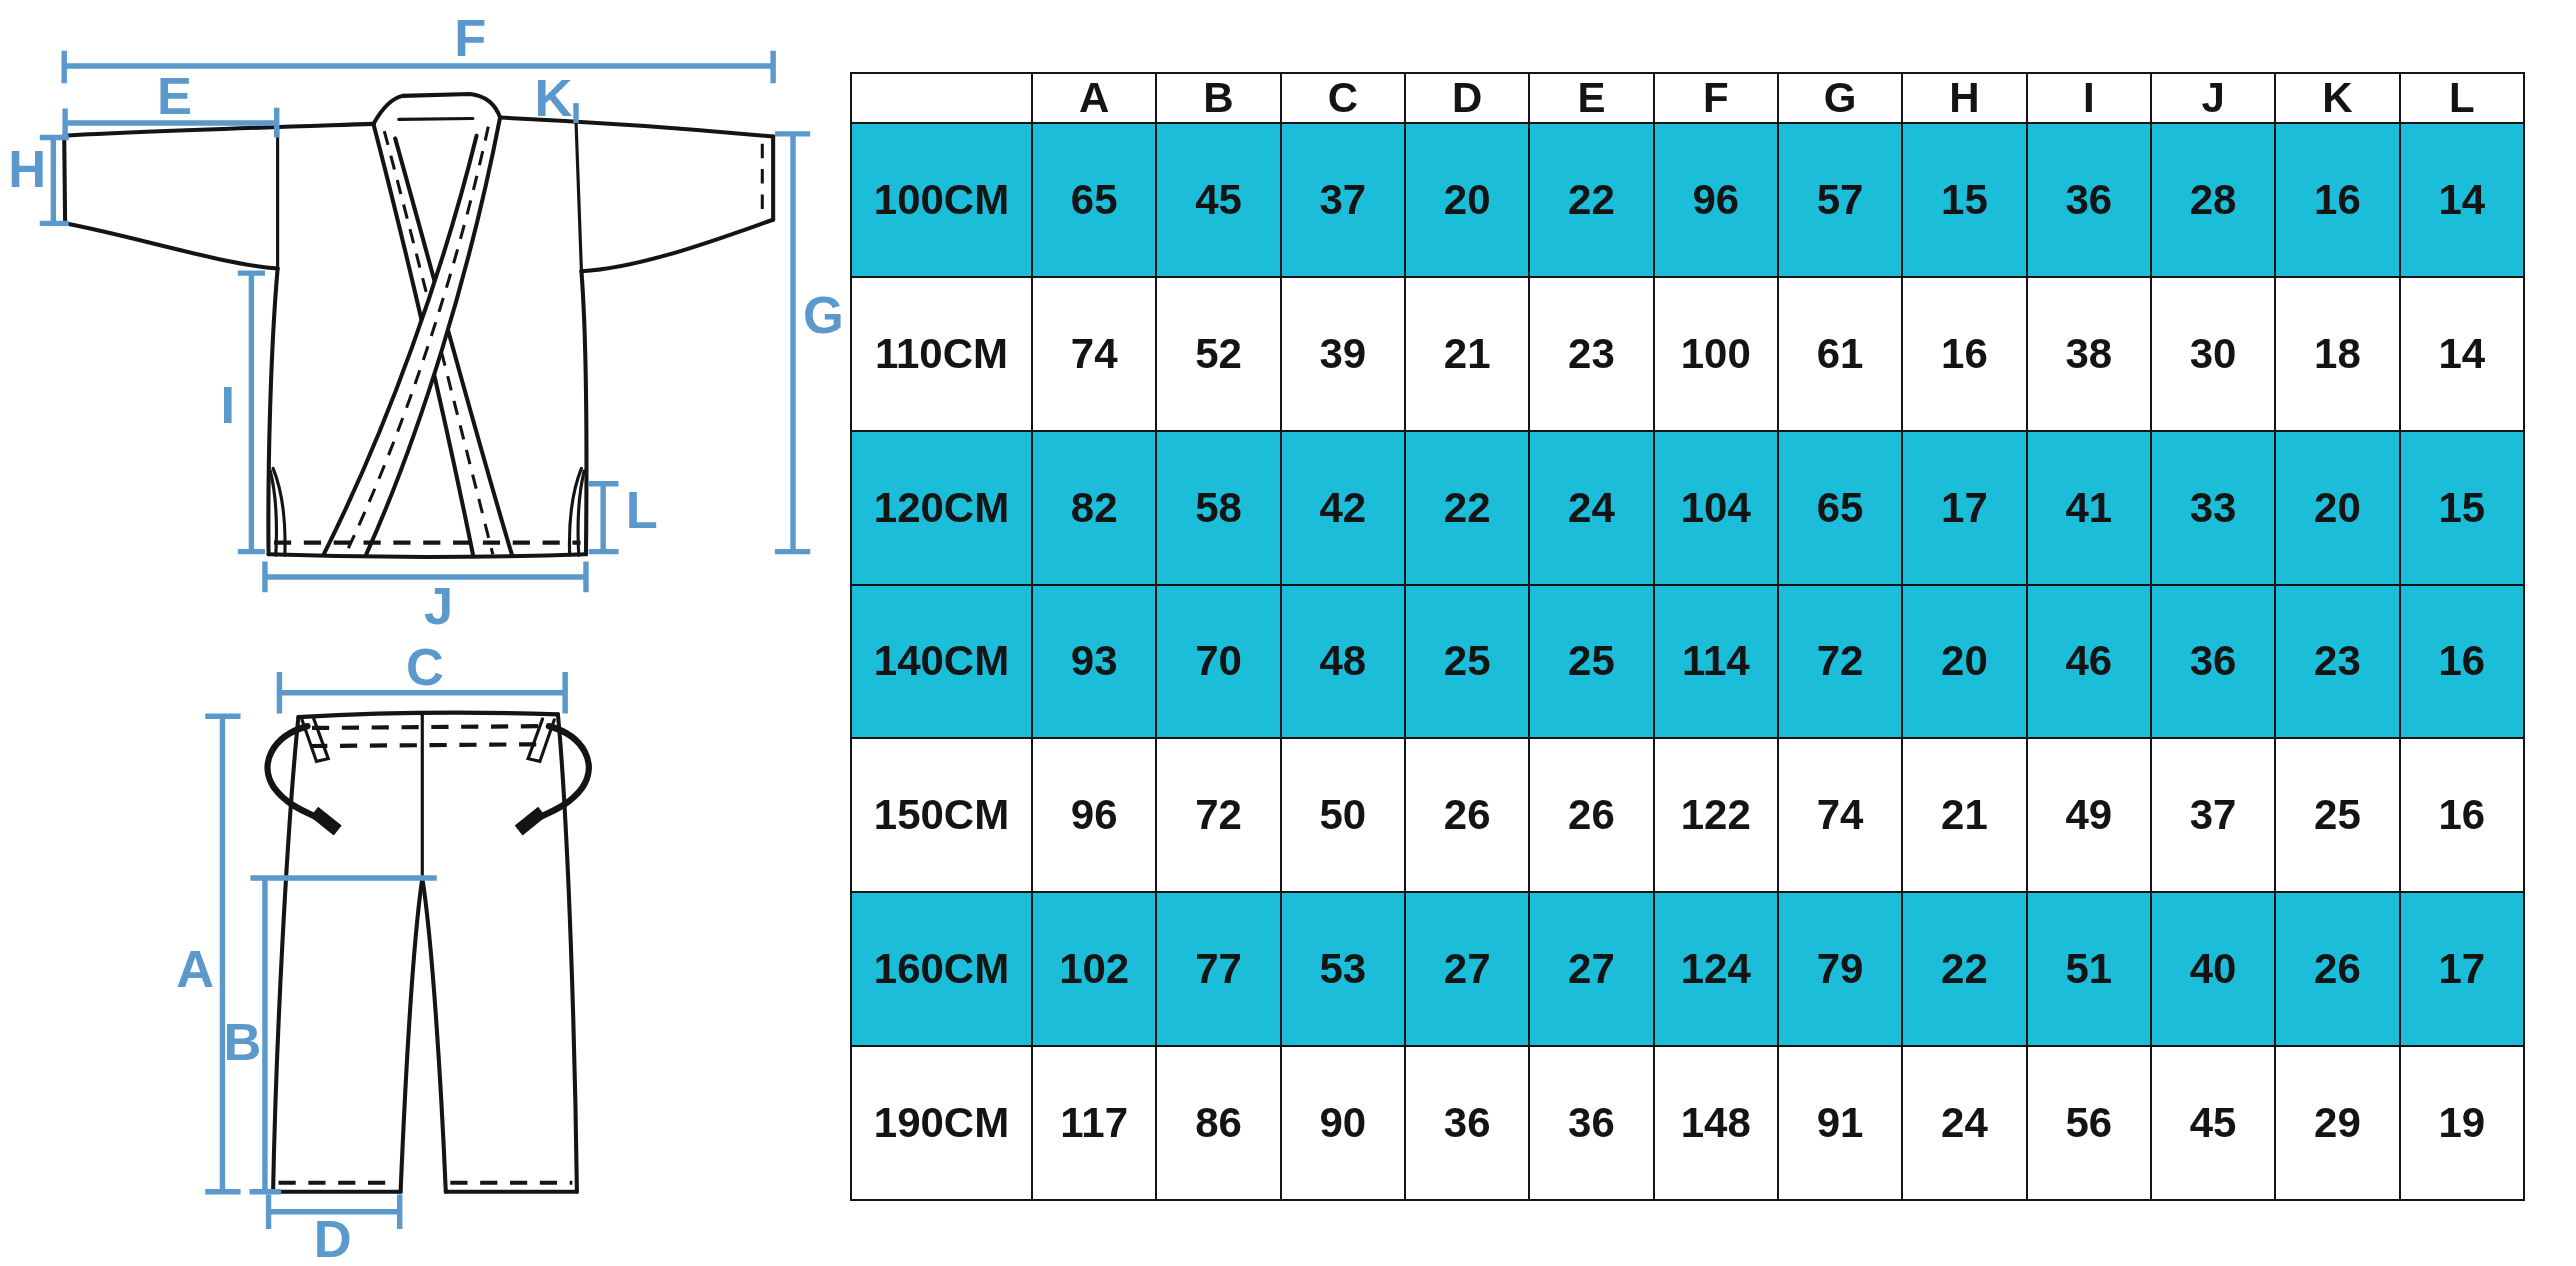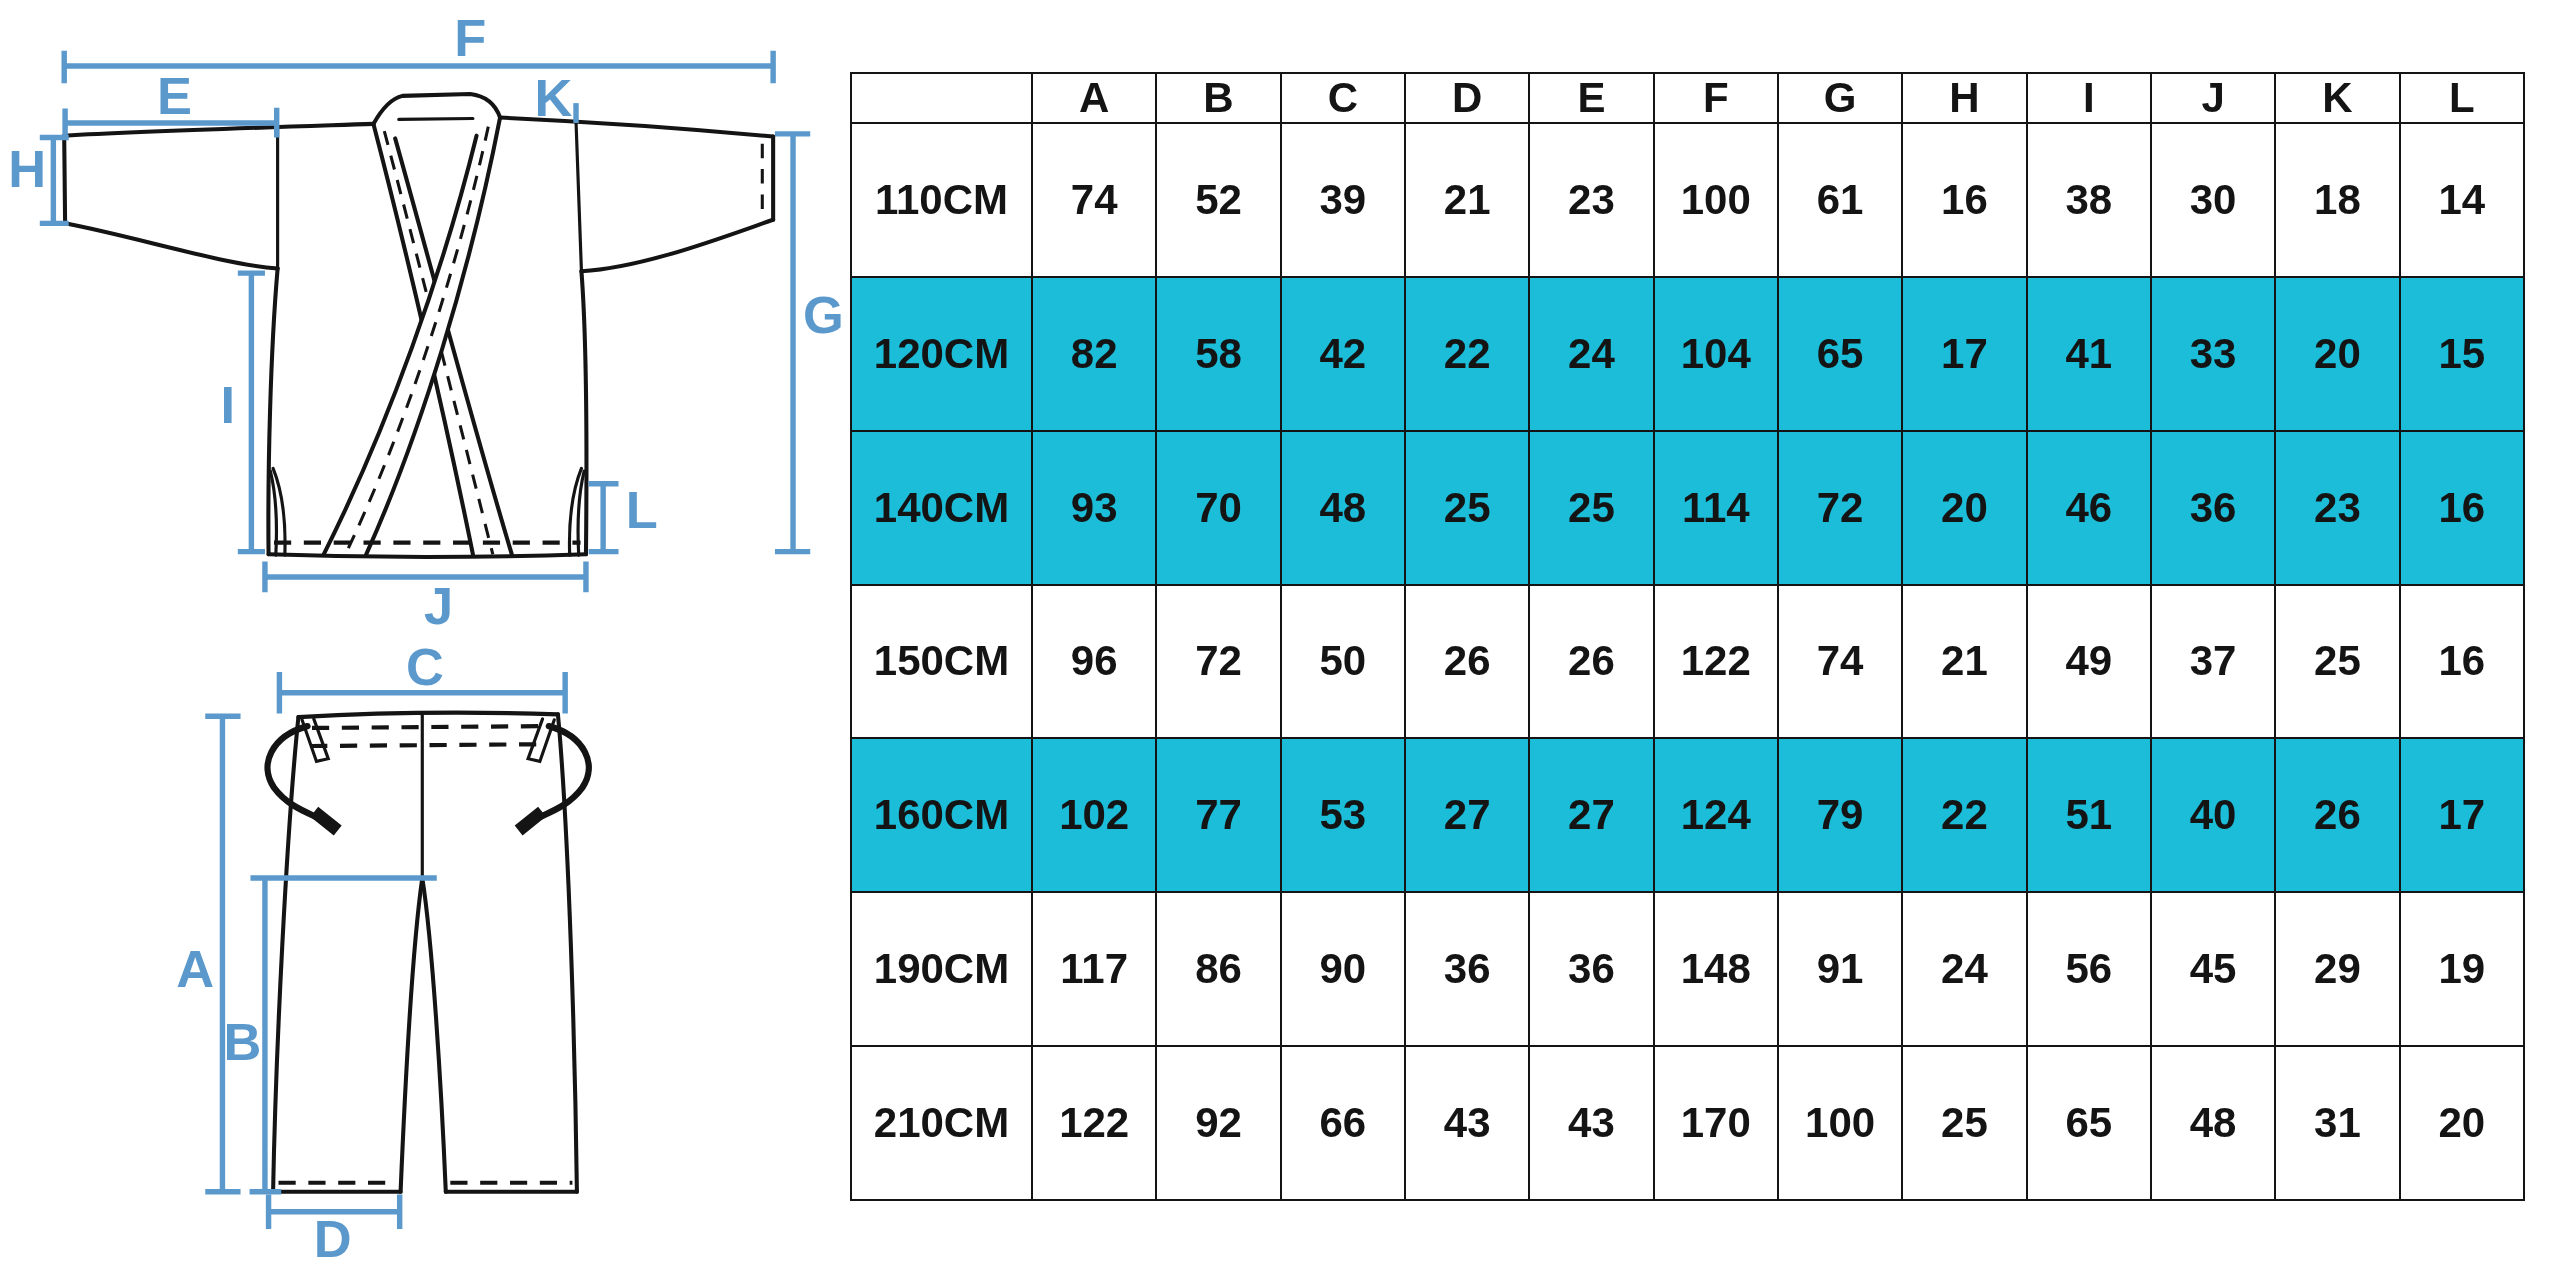--- a/index.html
+++ b/index.html
@@ -153,20 +153,35 @@
             <th>F</th>
             <th>G</th>
             <th>H</th>
             <th>I</th>
             <th>J</th>
             <th>K</th>
             <th>L</th>
           </tr>
         </thead>
       <tbody>
+          <tr class="hl">
+            <th>100CM</th>
+            <td>65</td>
+            <td>45</td>
+            <td>37</td>
+            <td>20</td>
+            <td>22</td>
+            <td>96</td>
+            <td>57</td>
+            <td>15</td>
+            <td>36</td>
+            <td>28</td>
+            <td>16</td>
+            <td>14</td>
+          </tr>
           <tr>
             <th>110CM</th>
             <td>74</td>
             <td>52</td>
             <td>39</td>
             <td>21</td>
             <td>23</td>
             <td>100</td>
             <td>61</td>
             <td>16</td>
@@ -243,33 +258,18 @@
             <td>36</td>
             <td>36</td>
             <td>148</td>
             <td>91</td>
             <td>24</td>
             <td>56</td>
             <td>45</td>
             <td>29</td>
             <td>19</td>
           </tr>
-          <tr>
-            <th>210CM</th>
-            <td>122</td>
-            <td>92</td>
-            <td>66</td>
-            <td>43</td>
-            <td>43</td>
-            <td>170</td>
-            <td>100</td>
-            <td>25</td>
-            <td>65</td>
-            <td>48</td>
-            <td>31</td>
-            <td>20</td>
-          </tr>
         </tbody>
     </table>
   </div>
 
 </div>
 
 
 </body></html>

